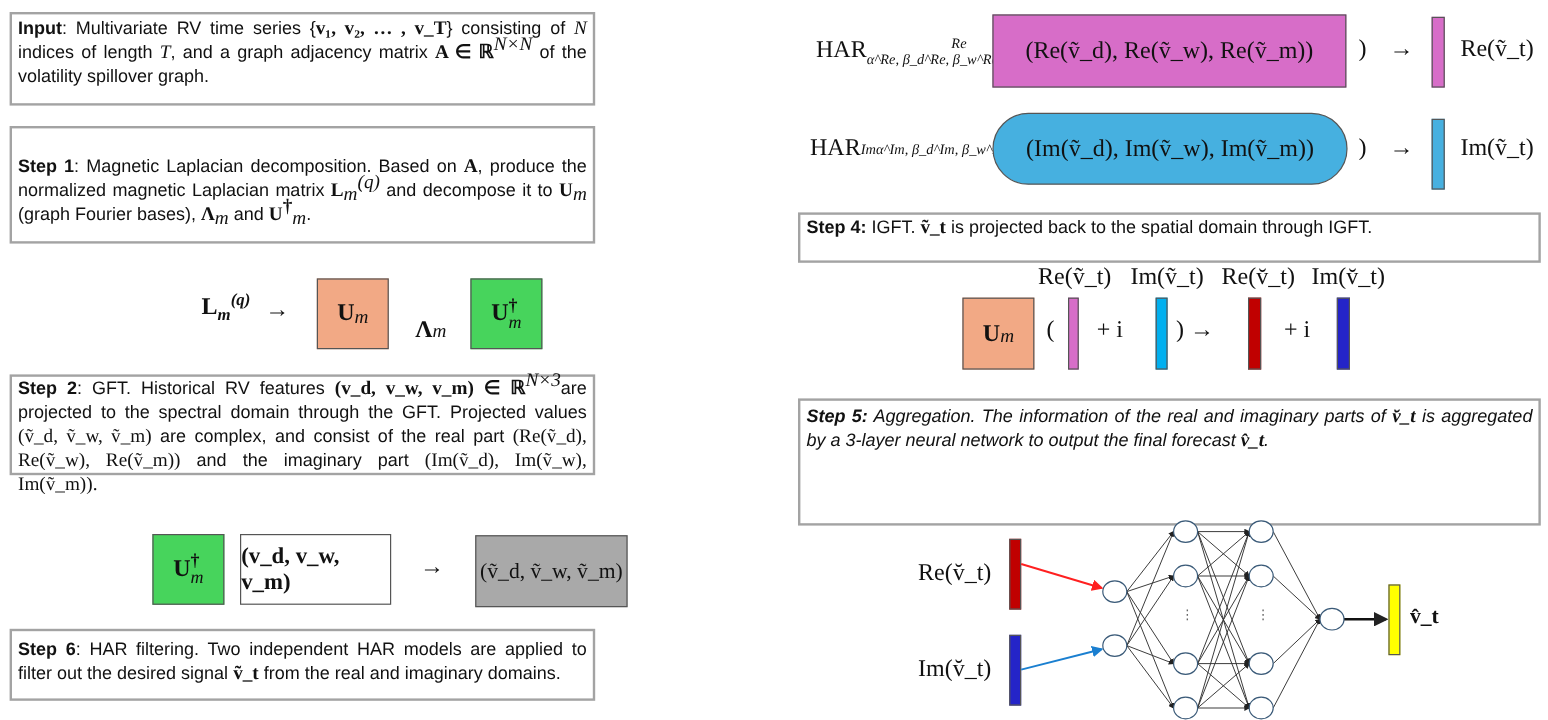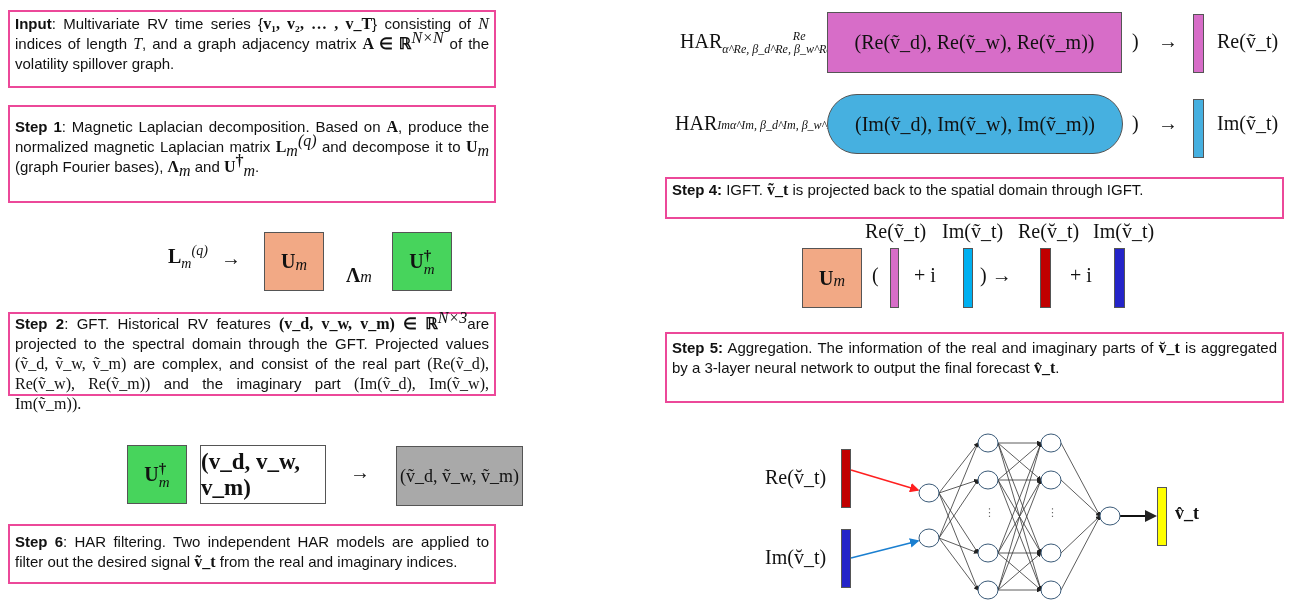--- a/index.html
+++ b/index.html
@@ -1,39 +1,39 @@
 <!DOCTYPE html>
 <html><head>
 <meta charset="utf-8">
 <style>
   html, body { margin: 0; padding: 0; background: #ffffff; }
   body { width: 1290px; height: 600px; position: relative; overflow: hidden; font-family: "Liberation Sans", sans-serif; color: #111; }
-  .box { position: absolute; border: 2px solid #ec4899; box-sizing: border-box; background: #fff; padding: 2px 5px; font-size: 15px; line-height: 20px; text-align: justify; }
+  .box { position: absolute; border: 2px solid #a3a3a3; box-sizing: border-box; background: #fff; padding: 2px 5px; font-size: 15px; line-height: 20px; text-align: justify; }
   .box b { font-weight: bold; }
   .m { font-family: "Liberation Serif", serif; font-size: 16px; }
   .mb { font-family: "Liberation Serif", serif; font-weight: bold; font-size: 16px; }
   .mi { font-family: "Liberation Serif", serif; font-style: italic; font-size: 16px; }
   sub, sup { font-size: 11px; line-height: 0; }
   .blk { position: absolute; box-sizing: border-box; border: 1.5px solid #555; display: flex; align-items: center; justify-content: center; font-family: "Liberation Serif", serif; font-size: 20px; }
   .t { position: absolute; font-family: "Liberation Serif", serif; font-size: 20px; white-space: nowrap; text-align: center; }
   .bar { position: absolute; box-sizing: border-box; border: 1.5px solid #555; }
   svg { position: absolute; left: 0; top: 0; }
 </style>
 </head>
 <body>
 
 <div class="box" style="left:8px; top:10px; width:488px; height:78px;">
   <b>Input</b><span>: Multivariate RV time series {</span><span class="mb">v₁, v₂, … , v_T</span><span>} consisting of </span><span class="mi">N</span><span> indices of length </span><span class="mi">T</span><span>, and a graph adjacency matrix </span><span class="mb">A ∈ ℝ</span><sup class="mi">N×N</sup><span> of the volatility spillover graph.</span>
 </div>
 
-<div class="box" style="left:8px; top:105px; width:488px; height:98px; padding-top:10px;">
+<div class="box" style="left:8px; top:105px; width:488px; height:98px; padding-top:22px;">
   <b>Step 1</b><span>: Magnetic Laplacian decomposition. Based on </span><span class="mb">A</span><span>, produce the normalized magnetic Laplacian matrix </span><span class="mb">L</span><sub class="mi">m</sub><sup class="mi">(q)</sup><span> and decompose it to </span><span class="mb">U</span><sub class="mi">m</sub><span> (graph Fourier bases), </span><span class="mb">Λ</span><sub class="mi">m</sub><span> and </span><span class="mb">U</span><sup class="mb">†</sup><sub class="mi">m</sub><span>.</span>
 </div>
 
-<div class="t" style="left:168px; top:245px;"><b>L</b><sub class="mi" style="font-size:14px">m</sub><sup class="mi" style="font-size:14px">(q)</sup></div>
+<div class="t" style="left:168px; top:245px;font-weight:bold;"><b>L</b><sub class="mi" style="font-size:14px">m</sub><sup class="mi" style="font-size:14px">(q)</sup></div>
 <div class="t" style="left:221px; top:247px;">→</div>
 <div class="blk" style="left:264px; top:232px; width:60px; height:59px; background:#f2a985;">
     <b>U</b>
     <i style="font-size:16px;margin-top:6px">m</i>
   </div>
 <div class="t" style="left:346px; top:264px;"><b>Λ</b><i style="font-size:16px">m</i></div>
 <div class="blk" style="left:392px; top:232px; width:60px; height:59px; background:#47d45c;">
     <b>U</b>
     <span style="display:inline-flex;flex-direction:column;font-size:15px;line-height:14px;">
       <b>†</b>
@@ -45,30 +45,30 @@
   <b>Step 2</b><span>: GFT. Historical RV features </span><span class="mb">(v_d, v_w, v_m) ∈ ℝ</span><sup class="mi">N×3</sup><span>are projected to the spectral domain through the GFT. Projected values </span><span class="m">(ṽ_d, ṽ_w, ṽ_m)</span><span> are complex, and consist of the real part </span><span class="m">(Re(ṽ_d), Re(ṽ_w), Re(ṽ_m))</span><span> and the imaginary part </span><span class="m">(Im(ṽ_d), Im(ṽ_w), Im(ṽ_m)).</span>
 </div>
 
 <div class="blk" style="left:127px; top:445px; width:60px; height:59px; background:#47d45c;">
     <b>U</b>
     <span style="display:inline-flex;flex-direction:column;font-size:15px;line-height:14px;">
       <b>†</b>
       <i>m</i>
     </span>
   </div>
-<div class="blk" style="left:200px; top:445px; width:126px; height:59px; background:#fff; font-weight:bold; font-size:23px;">
+<div class="blk" style="left:200px; top:445px; width:126px; height:59px; background:#fff; font-weight:bold; font-size:19px;">
     <span>(v_d, v_w, v_m)</span>
   </div>
 <div class="t" style="left:350px; top:461px;">→</div>
 <div class="blk" style="left:396px; top:446px; width:127px; height:60px; background:#a9a9a9; font-size:18px;">
     <span>(ṽ_d, ṽ_w, ṽ_m)</span>
   </div>
 
 <div class="box" style="left:8px; top:524px; width:488px; height:60px; padding-top:6px;">
-  <b>Step 6</b><span>: HAR filtering.  Two independent HAR models are applied to filter out the desired signal </span><span class="mb">ṽ_t</span><span> from the real and imaginary indices.</span>
+  <b>Step 6</b><span>: HAR filtering.  Two independent HAR models are applied to filter out the desired signal </span><span class="mb">ṽ_t</span><span> from the real and imaginary domains.</span>
 </div>
 
 <div class="t" style="left:680px; top:30px;"><span>HAR</span><span style="display:inline-flex;flex-direction:column;font-size:12px;line-height:13px;vertical-align:middle;font-style:italic;">
       <span>Re</span>
       <span>α^Re, β_d^Re, β_w^Re, β_m^Re</span>
     </span><span>(</span></div>
 <div class="blk" style="left:827px; top:12px; width:295px; height:61px; background:#d76dc8;">
     <span>(Re(ṽ_d), Re(ṽ_w), Re(ṽ_m))</span>
   </div>
 <div class="t" style="left:1132px; top:30px;">)</div>
@@ -102,21 +102,21 @@
   </div>
 <div class="t" style="left:872px; top:264px;">(</div>
 <div class="bar" style="left:890px; top:248px; width:9px; height:60px; background:#d76dc8;"></div>
 <div class="t" style="left:914px; top:264px;">+ i</div>
 <div class="bar" style="left:963px; top:248px; width:10px; height:60px; background:#00b0f0;"></div>
 <div class="t" style="left:980px; top:264px;">) →</div>
 <div class="bar" style="left:1040px; top:248px; width:11px; height:60px; background:#c00000;"></div>
 <div class="t" style="left:1070px; top:264px;">+ i</div>
 <div class="bar" style="left:1114px; top:248px; width:11px; height:60px; background:#2424c8;"></div>
 
-<div class="box" style="left:665px; top:332px; width:619px; height:71px; padding-top:4px;">
+<div class="box" style="left:665px; top:332px; width:619px; height:106px; padding-top:4px;font-style:italic;">
   <b>Step 5:</b><span> Aggregation. The information of the real and imaginary parts of </span><span class="mb">v̆_t</span><span> is aggregated by a 3-layer neural network to output the final forecast </span><span class="mb">v̂_t</span><span>.</span>
 </div>
 
 <div class="t" style="left:765px; top:466px;">Re(v̆_t)</div>
 <div class="t" style="left:765px; top:546px;">Im(v̆_t)</div>
 <div class="bar" style="left:841px; top:449px; width:10px; height:59px; background:#c00000;"></div>
 <div class="bar" style="left:841px; top:529px; width:10px; height:59px; background:#2424c8;"></div>
 <div class="bar" style="left:1157px; top:487px; width:10px; height:59px; background:#ffff00;"></div>
 <div class="t" style="left:1175px; top:503px; font-weight:bold; font-size:18px;">v̂_t</div>
 <div class="t" style="left:984px; top:506px; font-size:11px; color:#666;">⋮</div>

